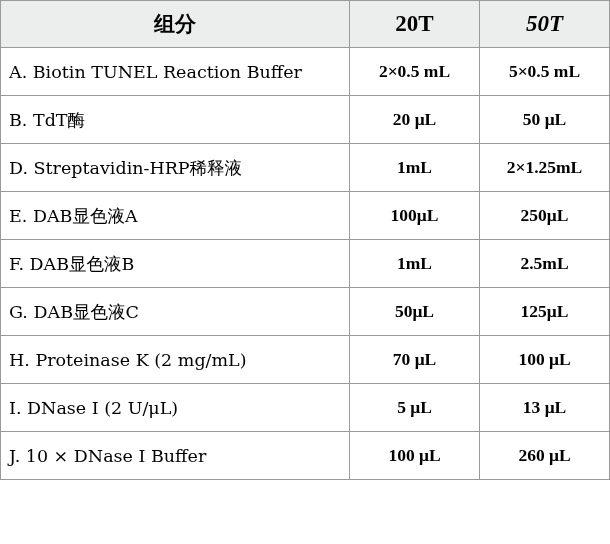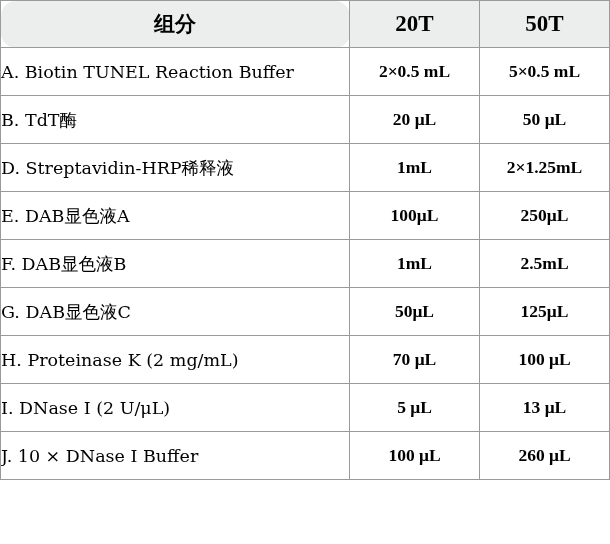--- a/index.html
+++ b/index.html
@@ -41,30 +41,31 @@
   }
   thead th.col-name {
     font-size: 21px;
   }
   tbody td {
     height: 47px;
     font-size: 17.5px;
   }
   tbody td.cell-name {
     text-align: left;
+    padding-left: 8px;
     white-space: nowrap;
     overflow: hidden;
   }
   tbody td.cell-qty {
     text-align: center;
     font-weight: bold;
   }
-  .col-name  { width: 348px; border-radius: 15px; }
+  .col-name  { width: 348px; }
   .col-20t   { width: 129px; }
-  .col-50t   { width: 129px; }
+  .col-50t   { width: 129px; font-style: italic; }
   
   .zh { font-family: "DejaVu Serif", "Liberation Serif", serif; }
 </style>
 </head>
 <body>
 
 <div class="table-wrap">
   <table class="kit-table">
     <thead>
       <tr>

